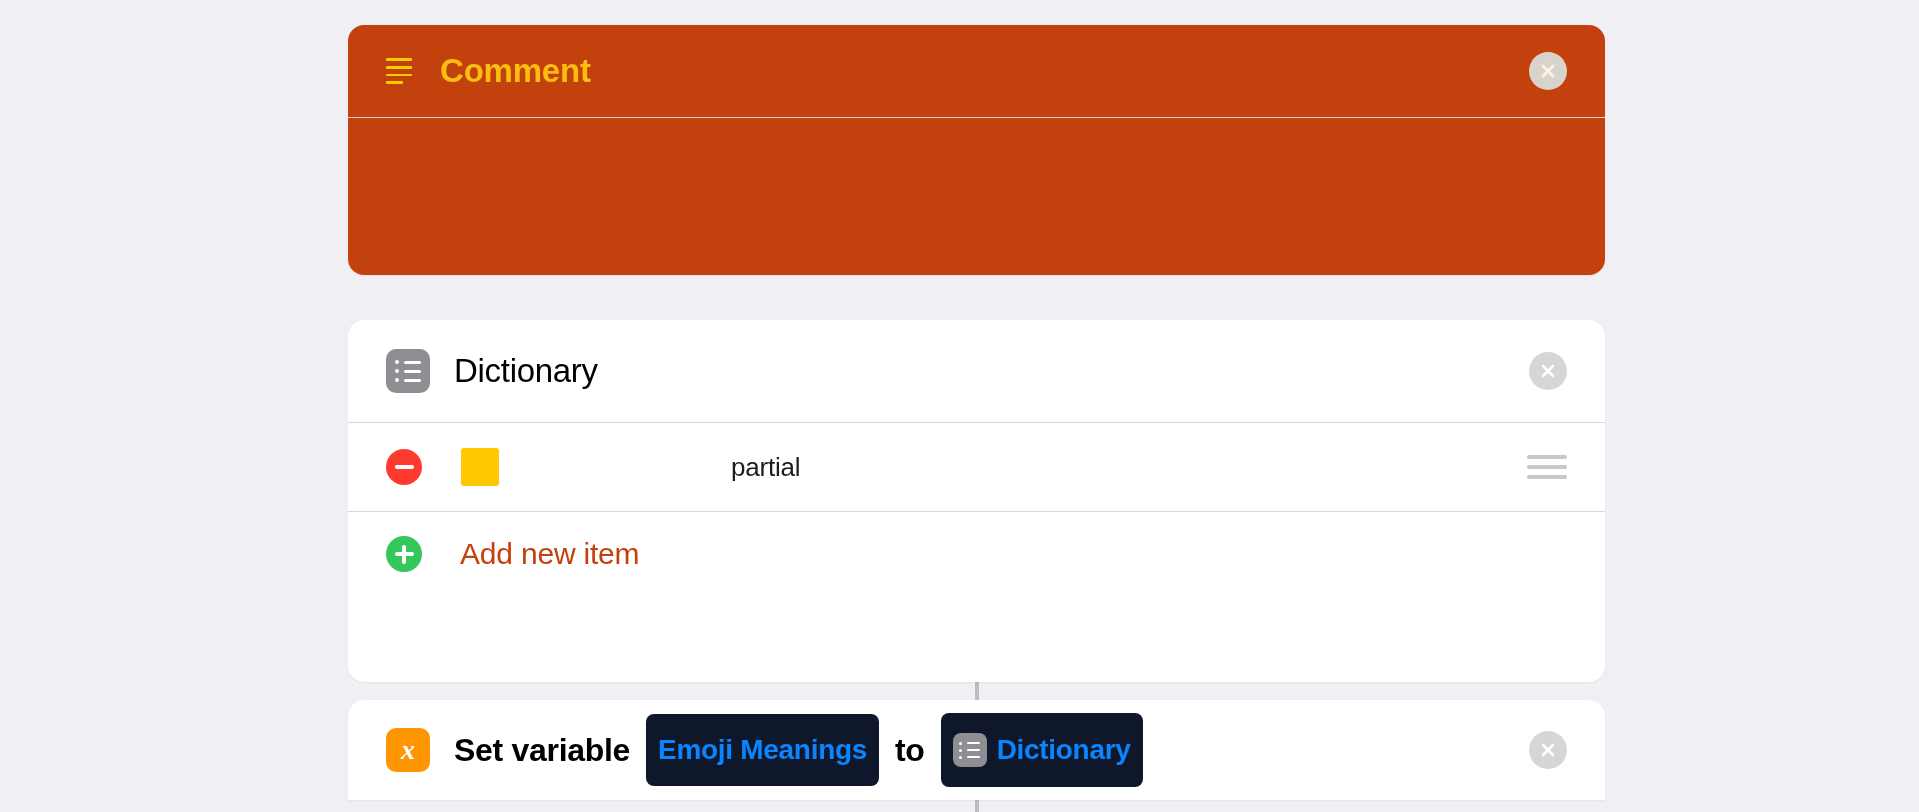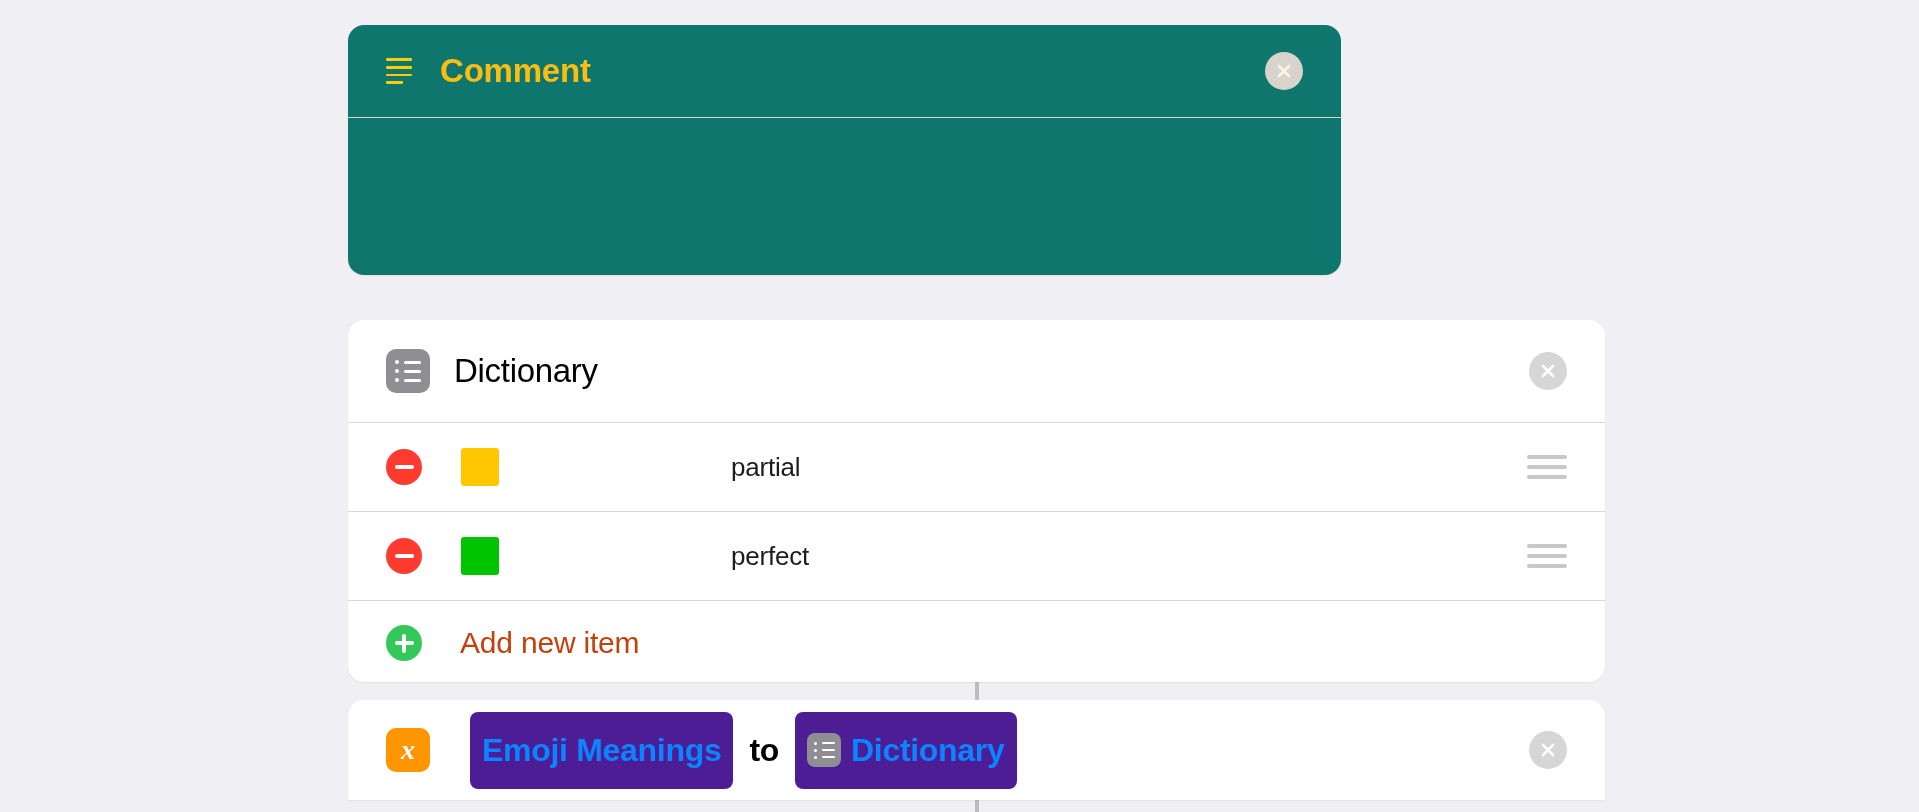--- a/index.html
+++ b/index.html
@@ -41,23 +41,23 @@
     border-radius: 16px;
     box-sizing: border-box;
     z-index: 2;
     box-shadow: 0 1px 2px rgba(0,0,0,0.06);
   }
 
   
   .comment-card {
     left: 348px;
     top: 25px;
-    width: 993px;
+    width: 1257px;
     height: 250px;
-    background: #0f766e;
+    background: #c2410c;
     overflow: hidden;
   }
   .comment-header {
     position: relative;
     height: 92px;
     border-bottom: 1px solid #DCD3BE;
     display: flex;
     align-items: center;
   }
   .comment-icon {
@@ -288,26 +288,26 @@
     font-weight: 700;
     color: #000000;
     letter-spacing: -0.3px;
     display: flex;
     align-items: center;
     gap: 0px;
   }
   .token {
     display: inline-flex;
     align-items: center;
-    background: #4c1d95;
+    background: #0f172a;
     border-radius: 8px;
     padding: 20px 12px;
     color: #0A84FF;
     font-weight: 700;
-    font-size: 32px;
+    font-size: 28px;
     letter-spacing: -0.3px;
   }
   .token .list-icon {
     width: 34px;
     height: 34px;
     border-radius: 8px;
     margin-right: 10px;
     gap: 4px;
   }
   .token .list-icon .bar { width: 13px; height: 2.5px; }
@@ -372,45 +372,34 @@
         </div>
       <div class="row-emoji" style="background:#FFC700;"></div>
       <div class="row-key">partial</div>
       <div class="drag-handle">
           <i></i>
           <i></i>
           <i></i>
         </div>
     </div>
 
-    <div class="dict-row">
-      <div class="minus-btn">
-          <i></i>
-        </div>
-      <div class="row-emoji" style="background:#00C400;"></div>
-      <div class="row-key">perfect</div>
-      <div class="drag-handle">
-          <i></i>
-          <i></i>
-          <i></i>
-        </div>
-    </div>
 
     <div class="dict-add-row">
       <div class="plus-btn">
           <i class="h"></i>
           <i class="v"></i>
         </div>
       <div class="add-placeholder">Add new item</div>
     </div>
   </div>
 
   <div class="card setvar-card">
     <div class="var-icon">x</div>
     <div class="setvar-text">
+      <span>Set variable</span>
       <span class="token gap-left">Emoji Meanings</span>
       <span class="word-to">to</span>
       <span class="token">
         <span class="list-icon">
           <span class="lrow">
               <span class="dot"></span>
               <span class="bar"></span>
             </span>
           <span class="lrow">
               <span class="dot"></span>

